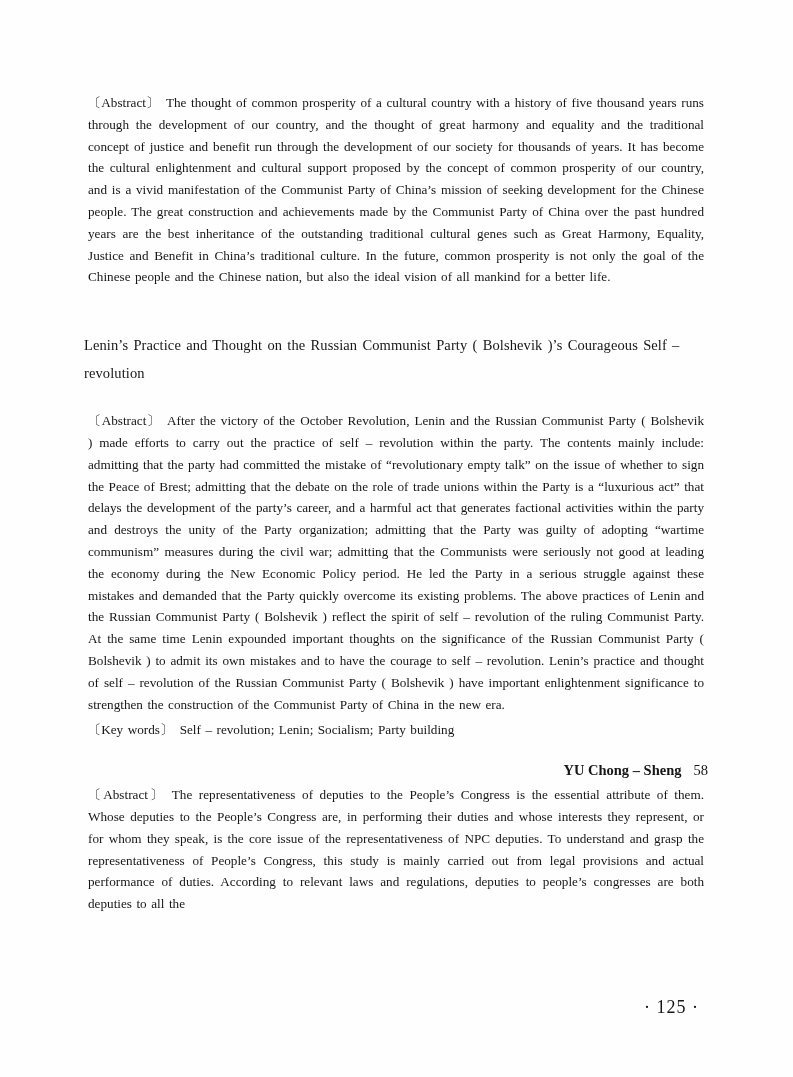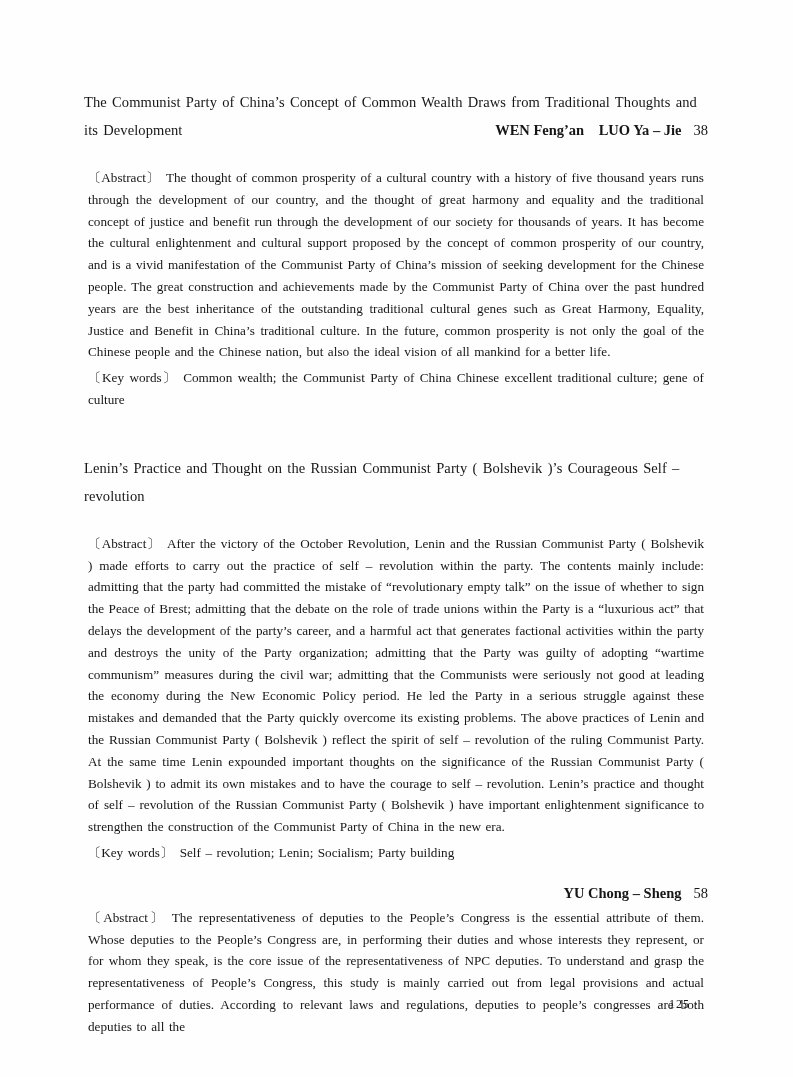--- a/index.html
+++ b/index.html
@@ -55,38 +55,33 @@
     margin: 4px;
     font-size: 13.2px;
     line-height: 21.8px;
     text-align: justify;
     word-spacing: 1.2px;
   }
   .folio {
     position: absolute;
     top: 997px;
     right: 94px;
-    font-size: 12px;
+    font-size: 18px;
     letter-spacing: 1px;
   }
 </style>
 </head>
 <body>
 
 <div class="page-container">
   <div class="content">
 
     <section class="entry">
-      <div class="entry-header">
-        <span class="entry-title">The Communist Party of China’s Concept of Common Wealth Draws from Traditional Thoughts and its Development</span>
-        <span class="entry-authors"><span class="author-names">WEN Feng’an LUO Ya – Jie</span><span class="entry-pageno">38</span></span>
-      </div>
       <div class="entry-body">
         <p><span>〔Abstract〕</span> <span>The thought of common prosperity of a cultural country with a history of five thousand years runs through the development of our country, and the thought of great harmony and equality and the traditional concept of justice and benefit run through the development of our society for thousands of years. It has become the cultural enlightenment and cultural support proposed by the concept of common prosperity of our country, and is a vivid manifestation of the Communist Party of China’s mission of seeking development for the Chinese people. The great construction and achievements made by the Communist Party of China over the past hundred years are the best inheritance of the outstanding traditional cultural genes such as Great Harmony, Equality, Justice and Benefit in China’s traditional culture. In the future, common prosperity is not only the goal of the Chinese people and the Chinese nation, but also the ideal vision of all mankind for a better life.</span></p>
-        <p><span>〔Key words〕</span> <span>Common wealth; the Communist Party of China Chinese excellent traditional culture; gene of culture</span></p>
       </div>
     </section>
 
     <section class="entry">
       <div class="entry-header">
         <span class="entry-title">Lenin’s Practice and Thought on the Russian Communist Party ( Bolshevik )’s Courageous Self – revolution</span>
       </div>
       <div class="entry-body">
         <p><span>〔Abstract〕</span> <span>After the victory of the October Revolution, Lenin and the Russian Communist Party ( Bolshevik ) made efforts to carry out the practice of self – revolution within the party. The contents mainly include: admitting that the party had committed the mistake of “revolutionary empty talk” on the issue of whether to sign the Peace of Brest; admitting that the debate on the role of trade unions within the Party is a “luxurious act” that delays the development of the party’s career, and a harmful act that generates factional activities within the party and destroys the unity of the Party organization; admitting that the Party was guilty of adopting “wartime communism” measures during the civil war; admitting that the Communists were seriously not good at leading the economy during the New Economic Policy period. He led the Party in a serious struggle against these mistakes and demanded that the Party quickly overcome its existing problems. The above practices of Lenin and the Russian Communist Party ( Bolshevik ) reflect the spirit of self – revolution of the ruling Communist Party. At the same time Lenin expounded important thoughts on the significance of the Russian Communist Party ( Bolshevik ) to admit its own mistakes and to have the courage to self – revolution. Lenin’s practice and thought of self – revolution of the Russian Communist Party ( Bolshevik ) have important enlightenment significance to strengthen the construction of the Communist Party of China in the new era.</span></p>
         <p><span>〔Key words〕</span> <span>Self – revolution; Lenin; Socialism; Party building</span></p>

